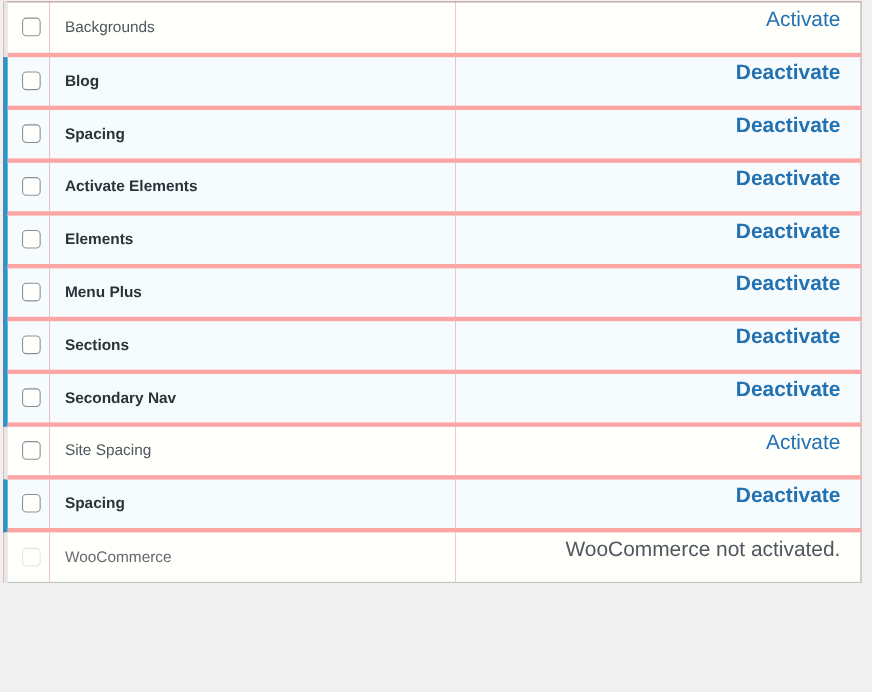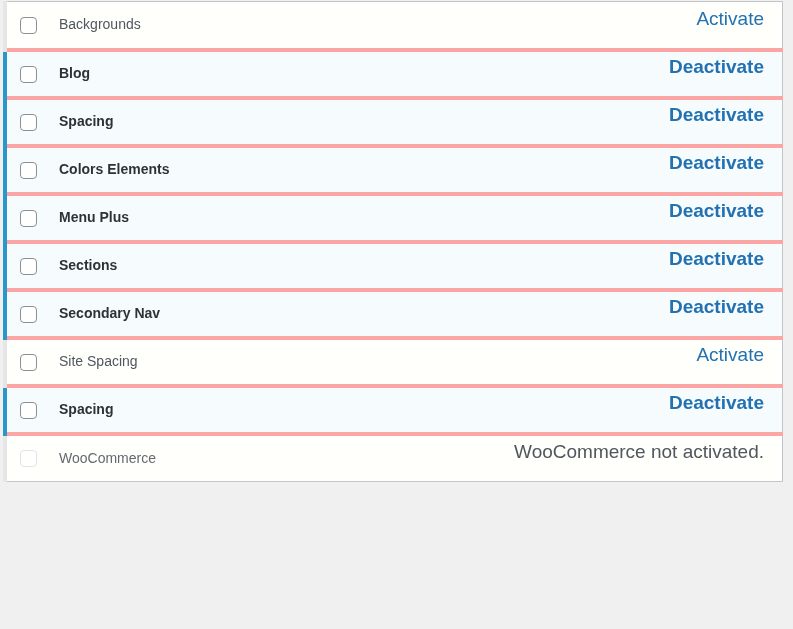--- a/index.html
+++ b/index.html
@@ -140,21 +140,26 @@
         <td class="name-cell">Blog</td>
         <td class="action-cell"><span class="action-link">Deactivate</span></td>
       </tr>
       <tr class="plugin-row active">
         <td class="cb-cell"><span class="cb-box"></span></td>
         <td class="name-cell">Spacing</td>
         <td class="action-cell"><span class="action-link">Deactivate</span></td>
       </tr>
       <tr class="plugin-row active">
         <td class="cb-cell"><span class="cb-box"></span></td>
-        <td class="name-cell">Colors Elements</td>
+        <td class="name-cell">Activate Elements</td>
+        <td class="action-cell"><span class="action-link">Deactivate</span></td>
+      </tr>
+      <tr class="plugin-row active">
+        <td class="cb-cell"><span class="cb-box"></span></td>
+        <td class="name-cell">Elements</td>
         <td class="action-cell"><span class="action-link">Deactivate</span></td>
       </tr>
       <tr class="plugin-row active">
         <td class="cb-cell"><span class="cb-box"></span></td>
         <td class="name-cell">Menu Plus</td>
         <td class="action-cell"><span class="action-link">Deactivate</span></td>
       </tr>
       <tr class="plugin-row active">
         <td class="cb-cell"><span class="cb-box"></span></td>
         <td class="name-cell">Sections</td>

